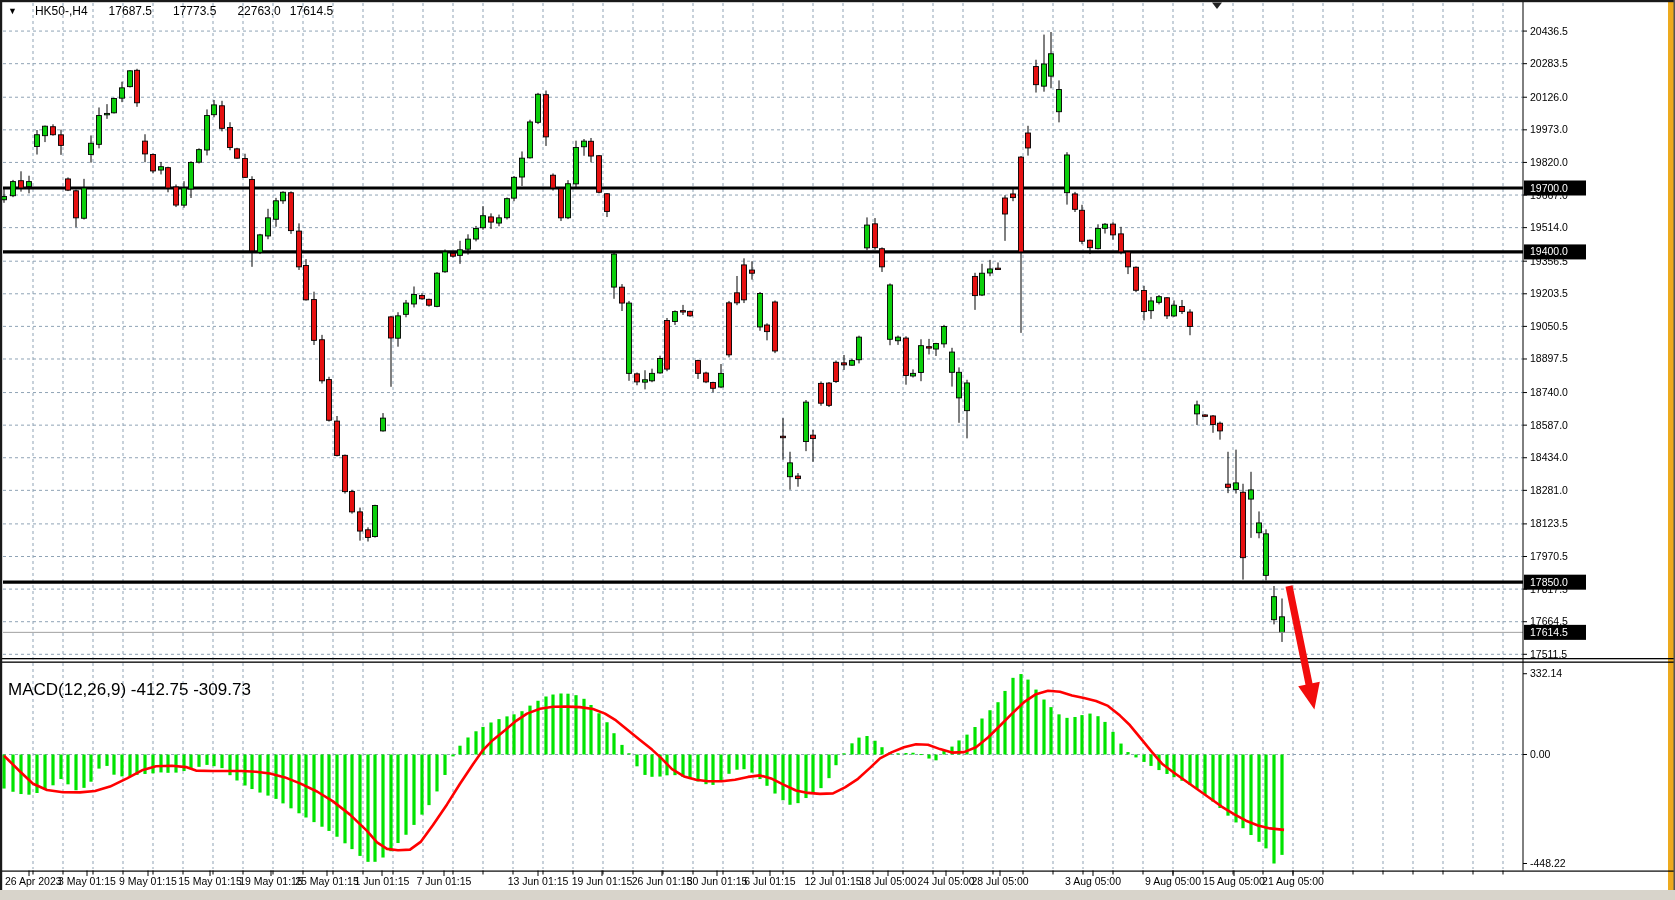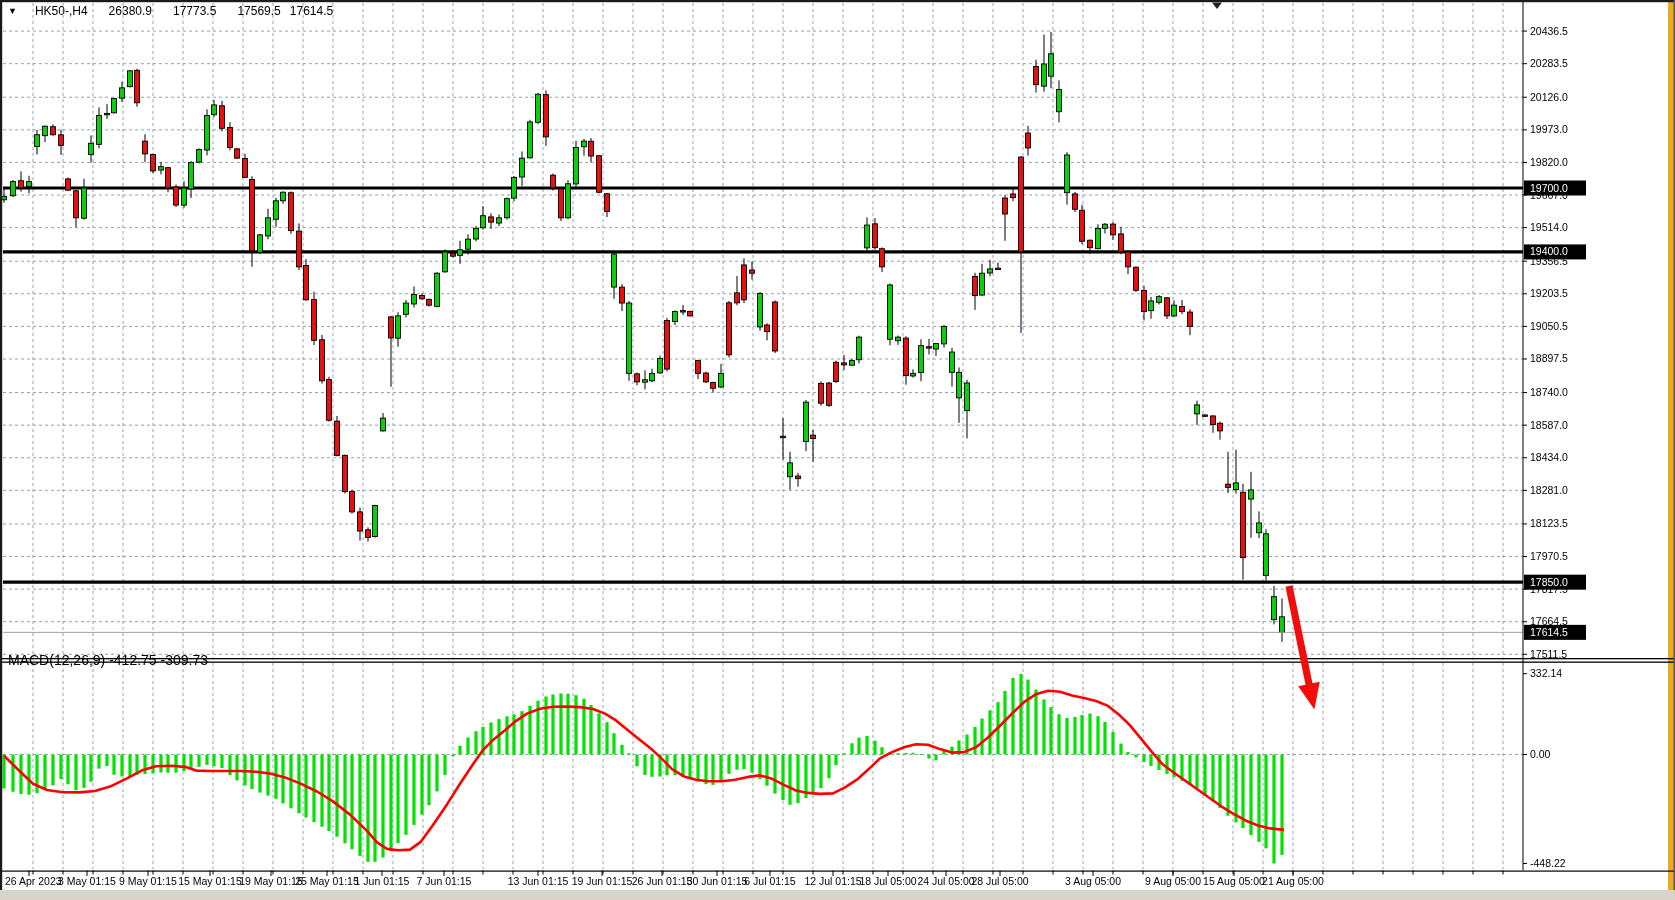--- a/index.html
+++ b/index.html
@@ -2,21 +2,21 @@
 <html><head>
 <meta charset="utf-8">
 <style>
   html,body{margin:0;padding:0;background:#ffffff;width:1675px;height:900px;overflow:hidden;
             font-family:"Liberation Sans", sans-serif;}
   #stage{position:relative;width:1675px;height:900px;background:#fff;}
   #chart-svg{position:absolute;left:0;top:0;}
   .hud{position:absolute;color:#000;white-space:pre;}
   #header{left:8px;top:4px;font-size:12px;}
   #header .tri{font-size:9px;vertical-align:1px;margin-right:6px;}
-  #macd-label{left:8px;top:652px;font-size:14px;}
+  #macd-label{left:8px;top:680px;font-size:17px;}
   .sp{margin-right:9px;margin-left:12px;}
 </style>
 </head>
 <body>
 
 <div id="stage">
   <svg id="chart-svg" width="1675" height="900">
       <rect x="0" y="0" width="1675" height="900" fill="#ffffff"></rect>
       <rect x="0" y="890" width="1675" height="10" fill="#d8d4cb"></rect>
       <rect x="1668" y="0" width="6" height="890" fill="#edaa1e"></rect>
@@ -761,16 +761,16 @@
         <text y="885" x="1173" text-anchor="middle">9 Aug 05:00</text>
         <line x1="1234" y1="870.5" x2="1234" y2="876" stroke="#000"></line>
         <text y="885" x="1234" text-anchor="middle">15 Aug 05:00</text>
         <line x1="1293" y1="870.5" x2="1293" y2="876" stroke="#000"></line>
         <text y="885" x="1293" text-anchor="middle">21 Aug 05:00</text>
       </g>
       <path d="M 1212 2.5 L 1222 2.5 L 1217 9 Z" fill="#222"></path>
       <polygon points="1285.5,586.7 1292.5,585.3 1312.5,683.3 1319.8,681.8 1314.4,709.4 1298.2,686.2 1305.5,684.7" fill="#f20d0d"></polygon>
     </svg>
 
-  <div class="hud" id="header"><span class="tri">▼</span><span class="sp">HK50-,H4</span><span class="sp">26380.9</span><span class="sp">17773.5</span><span class="sp">17569.5</span><span>17614.5</span></div>
+  <div class="hud" id="header"><span class="tri">▼</span><span class="sp">HK50-,H4</span><span class="sp">17687.5</span><span class="sp">17773.5</span><span class="sp">22763.0</span><span>17614.5</span></div>
 
   <div class="hud" id="macd-label">MACD(12,26,9) -412.75 -309.73</div>
 </div>
 
 </body></html>

